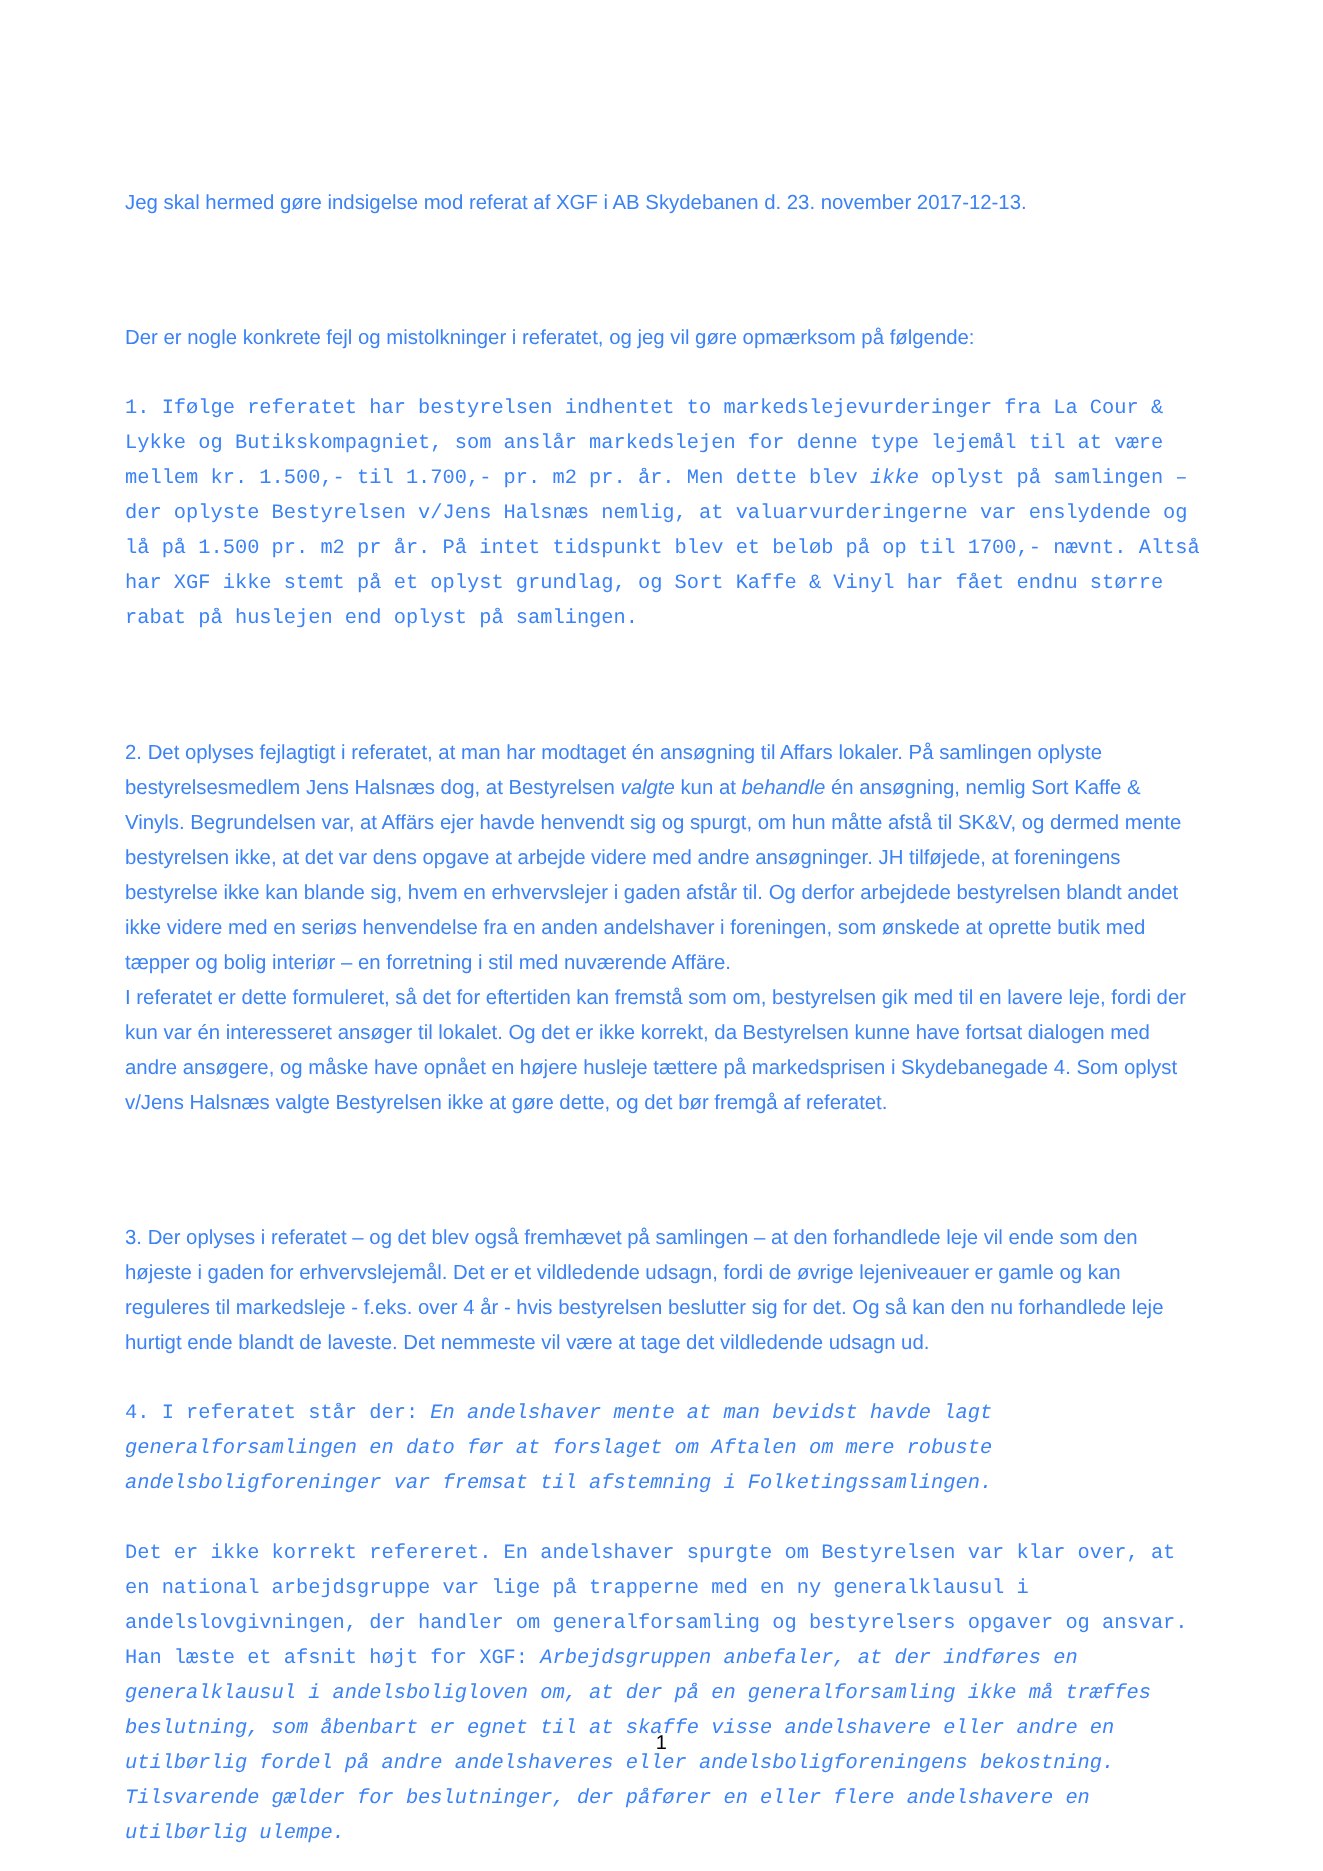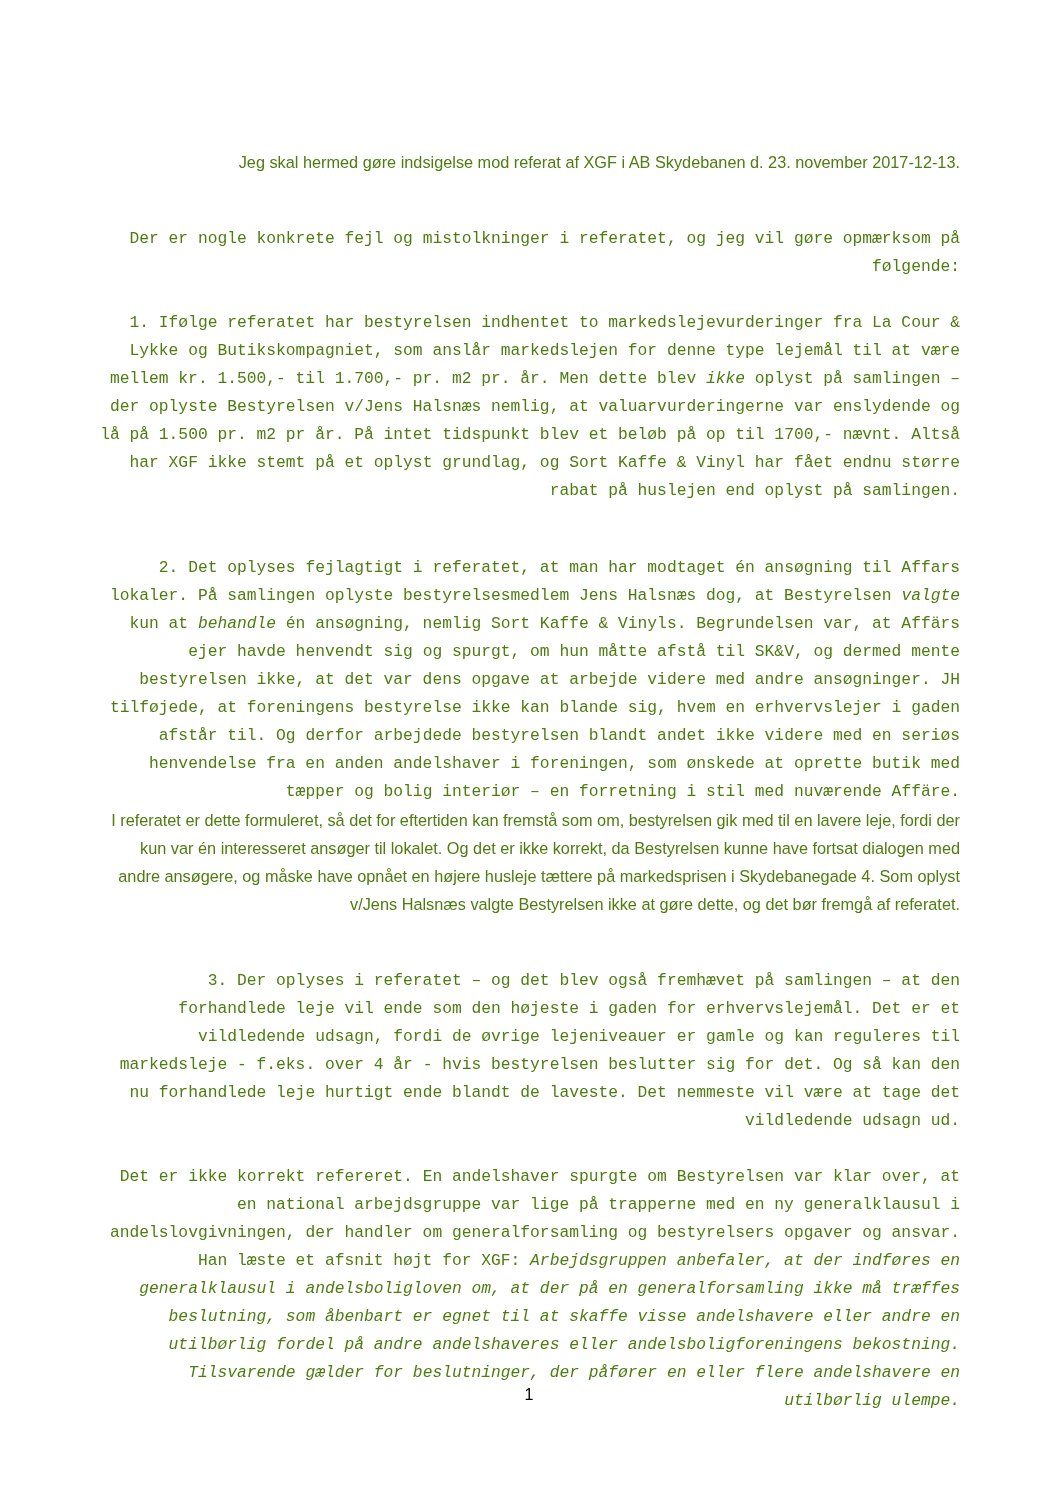--- a/index.html
+++ b/index.html
@@ -18,31 +18,30 @@
     box-sizing: border-box;
   }
   .content {
     position: absolute;
     left: 100px;
     top: 148px;
     width: 860px;
     font-family: "Liberation Sans", sans-serif;
     font-size: 16.3px;
     line-height: 28px;
-    color: #4d7c0f;
-    text-align: right;
+    color: #3b82f6;
+    text-align: left;
     font-weight: 400;
     -webkit-font-smoothing: none;
   }
   p {
     margin: 0;
   }
   .p-gap-lg {
-    margin-top: 49px;
-    font-family: Liberation Mono, monospace;
+    margin-top: 80px;
   }
   .p-gap-md {
     margin-top: 28px;
     font-family: Liberation Mono, monospace;
   }
   .p-gap-sm {
     margin-top: 0;
   }
   em, .it {
     font-style: italic;
@@ -71,20 +70,21 @@
     <p class="p-gap-lg">Der er nogle konkrete fejl og mistolkninger i referatet, og jeg vil gøre opmærksom på følgende:</p>
 
     <p class="p-gap-md"><span>1. Ifølge referatet har bestyrelsen indhentet to markedslejevurderinger fra La Cour &amp; Lykke og Butikskompagniet, som anslår markedslejen for denne type lejemål til at være mellem kr. 1.500,- til 1.700,- pr. m2 pr. år. Men dette blev </span><em>ikke</em><span> oplyst på samlingen – der oplyste Bestyrelsen v/Jens Halsnæs nemlig, at valuarvurderingerne var enslydende og lå på 1.500 pr. m2 pr år. På intet tidspunkt blev et beløb på op til 1700,- nævnt. Altså har XGF ikke stemt på et oplyst grundlag, og Sort Kaffe &amp; Vinyl har fået endnu større rabat på huslejen end oplyst på samlingen.</span></p>
 
     <p class="p-gap-lg"><span>2. Det oplyses fejlagtigt i referatet, at man har modtaget én ansøgning til Affars lokaler. På samlingen oplyste bestyrelsesmedlem Jens Halsnæs dog, at Bestyrelsen </span><em>valgte</em><span> kun at </span><em>behandle</em><span> én ansøgning, nemlig Sort Kaffe &amp; Vinyls. Begrundelsen var, at Affärs ejer havde henvendt sig og spurgt, om hun måtte afstå til SK&amp;V, og dermed mente bestyrelsen ikke, at det var dens opgave at arbejde videre med andre ansøgninger. JH tilføjede, at foreningens bestyrelse ikke kan blande sig, hvem en erhvervslejer i gaden afstår til. Og derfor arbejdede bestyrelsen blandt andet ikke videre med en seriøs henvendelse fra en anden andelshaver i foreningen, som ønskede at oprette butik med tæpper og bolig interiør – en forretning i stil med nuværende Affäre.</span></p>
 
     <p class="p-gap-sm">I referatet er dette formuleret, så det for eftertiden kan fremstå som om, bestyrelsen gik med til en lavere leje, fordi der kun var én interesseret ansøger til lokalet. Og det er ikke korrekt, da Bestyrelsen kunne have fortsat dialogen med andre ansøgere, og måske have opnået en højere husleje tættere på markedsprisen i Skydebanegade 4. Som oplyst v/Jens Halsnæs valgte Bestyrelsen ikke at gøre dette, og det bør fremgå af referatet.</p>
 
     <p class="p-gap-lg">3. Der oplyses i referatet – og det blev også fremhævet på samlingen – at den forhandlede leje vil ende som den højeste i gaden for erhvervslejemål. Det er et vildledende udsagn, fordi de øvrige lejeniveauer er gamle og kan reguleres til markedsleje - f.eks. over 4 år - hvis bestyrelsen beslutter sig for det. Og så kan den nu forhandlede leje hurtigt ende blandt de laveste. Det nemmeste vil være at tage det vildledende udsagn ud.</p>
 
+    <p class="p-gap-md"><span>4. I referatet står der: </span><em>En andelshaver mente at man bevidst havde lagt generalforsamlingen en dato før at forslaget om Aftalen om mere robuste andelsboligforeninger var fremsat til afstemning i Folketingssamlingen.</em></p>
 
     <p class="p-gap-md"><span>Det er ikke korrekt refereret. En andelshaver spurgte om Bestyrelsen var klar over, at en national arbejdsgruppe var lige på trapperne med en ny generalklausul i andelslovgivningen, der handler om generalforsamling og bestyrelsers opgaver og ansvar. Han læste et afsnit højt for XGF: </span><em>Arbejdsgruppen anbefaler, at der indføres en generalklausul i andelsboligloven om, at der på en generalforsamling ikke må træffes beslutning, som åbenbart er egnet til at skaffe visse andelshavere eller andre en utilbørlig fordel på andre andelshaveres eller andelsboligforeningens bekostning. Tilsvarende gælder for beslutninger, der påfører en eller flere andelshavere en utilbørlig ulempe.</em></p>
 
   </div>
 
   <div class="page-number">1</div>
 
 </div>
 
 </body></html>

